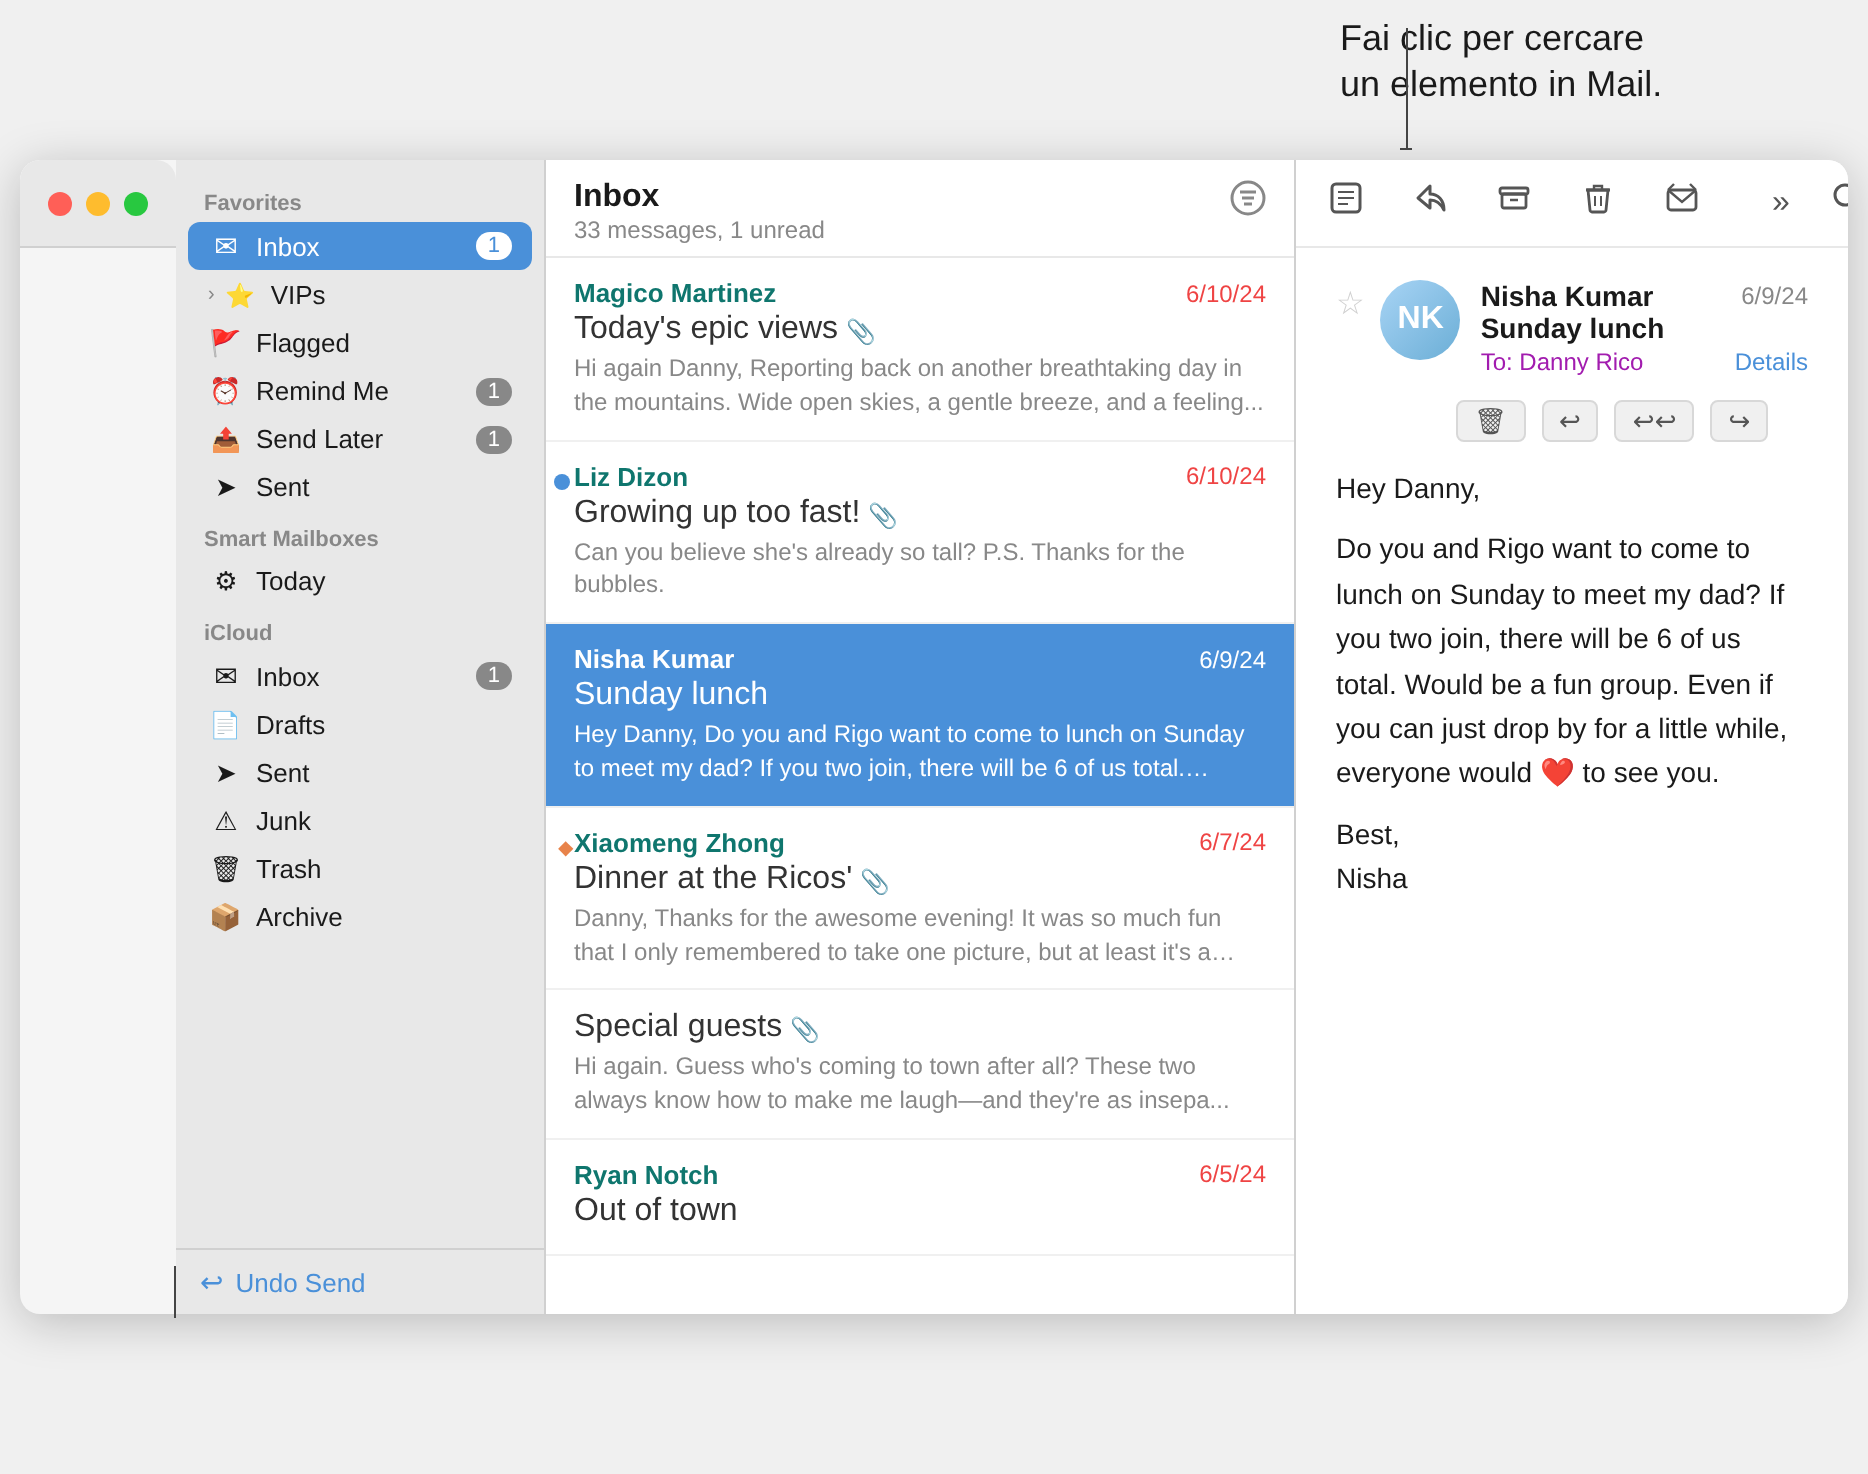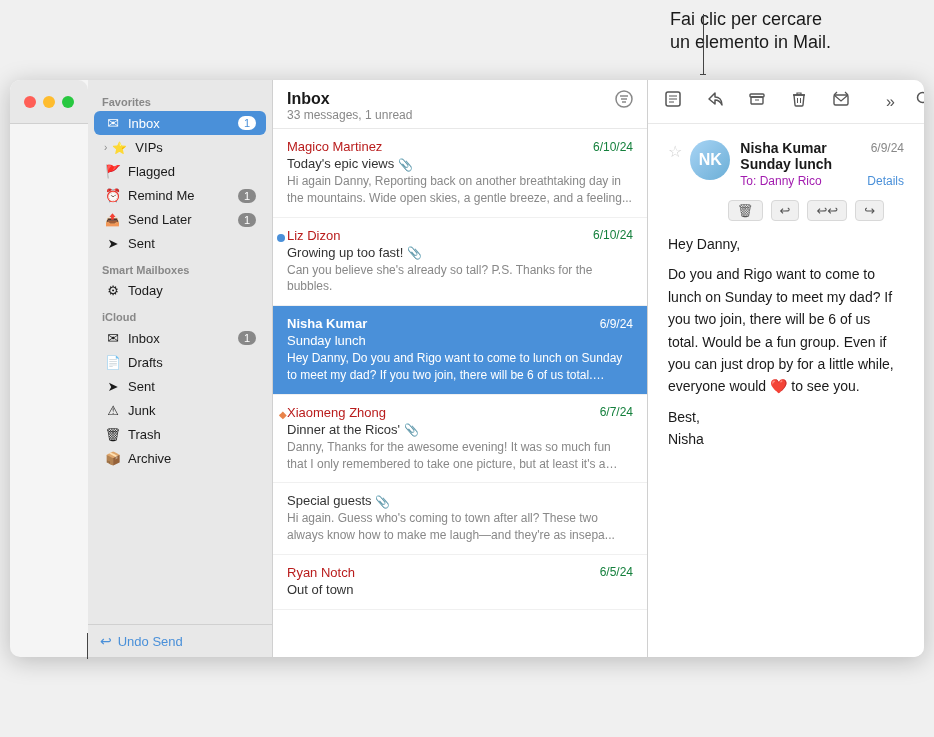--- a/index.html
+++ b/index.html
@@ -242,38 +242,38 @@
 
     .message-item .msg-row1 {
       display: flex;
       justify-content: space-between;
       align-items: center;
       margin-bottom: 2px;
     }
 
     .message-item .msg-from {
       font-size: 13px;
-      font-weight: 400;
-      color: #b91c1c;
+      font-weight: 700;
+      color: #0f766e;
       flex: 1;
     }
 
     .message-item.selected .msg-from {
       color: white;
       font-weight: 700;
     }
 
     .message-item .msg-date {
       font-size: 12px;
-      color: #15803d;
+      color: #ef4444;
       flex-shrink: 0;
     }
 
     .message-item .msg-subject {
-      font-size: 13px;
+      font-size: 16px;
       color: #333;
       margin-bottom: 2px;
     }
 
     .message-item .msg-preview {
       font-size: 12px;
       color: #888;
       overflow: hidden;
       display: -webkit-box;
       -webkit-line-clamp: 2;

